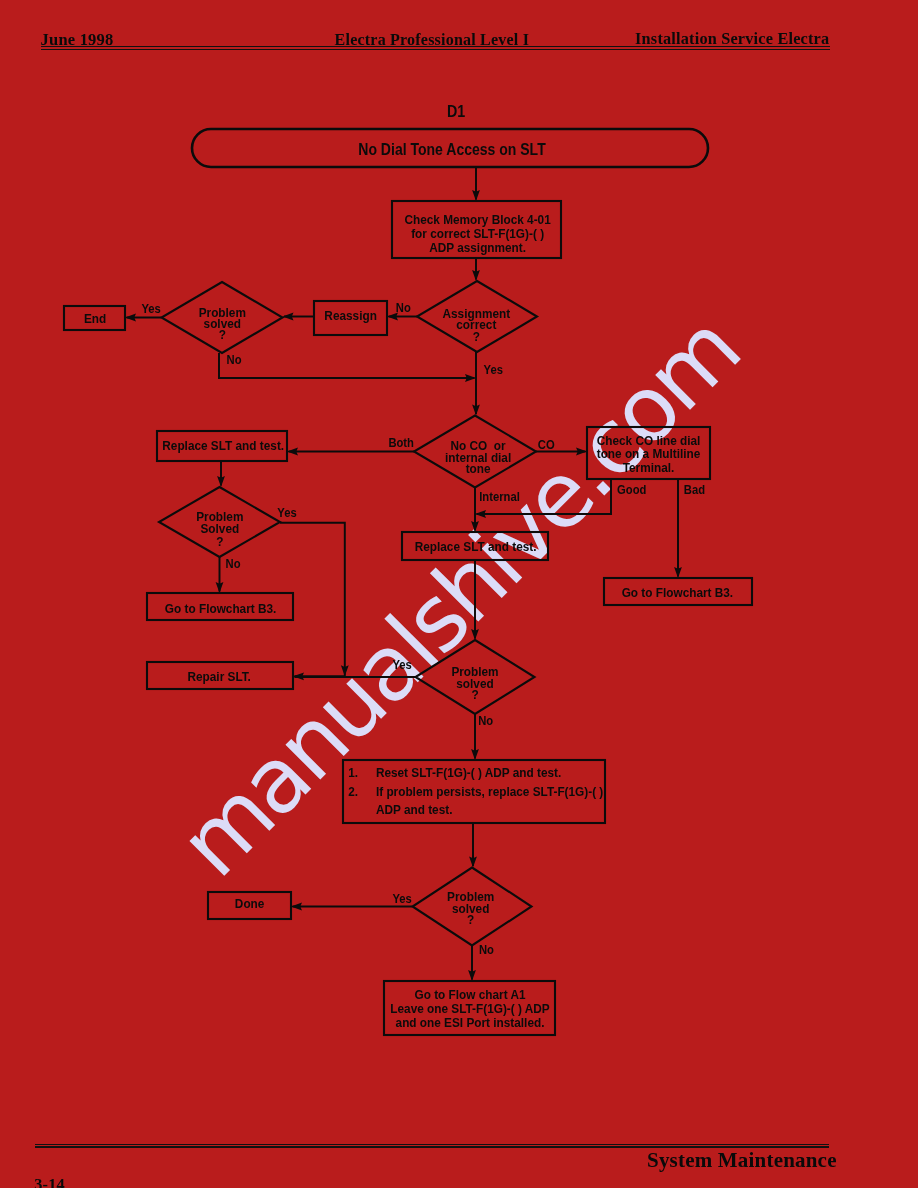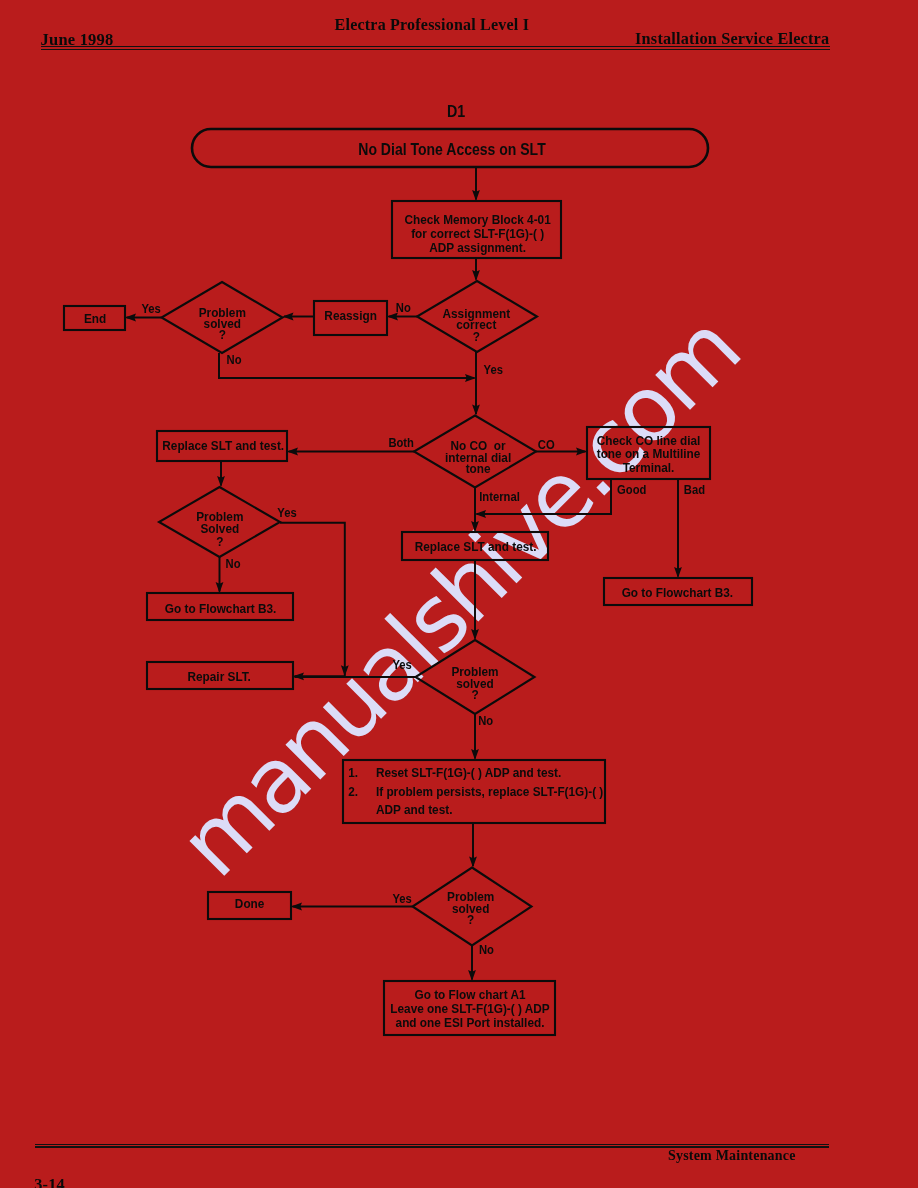--- a/index.html
+++ b/index.html
@@ -4,24 +4,24 @@
 <style>
   html,body{margin:0;padding:0;background:#fff;}
   body{width:918px;height:1188px;overflow:hidden;position:relative;
        font-family:"Liberation Sans",sans-serif;}
   #page{position:absolute;left:0;top:0;width:918px;height:1188px;background:#b91c1c;}
 
   
   .runhead{position:absolute;font-family:"Liberation Serif",serif;font-weight:bold;
            color:#0a0a0a;white-space:nowrap;letter-spacing:0.2px;}
   #hdr-left   {left:40.6px; top:29.8px;  font-size:16.5px;}
-  #hdr-center {left:334.6px;top:16px;  font-size:16.05px;}
+  #hdr-center {left:334.6px;top:31.0px;  font-size:16.05px;}
   #hdr-right  {left:635.1px;top:30.0px;  font-size:16.25px;}
   #ftr-left   {left:34.2px; top:1175px;font-size:16.3px;}
-  #ftr-right  {left:668px;top:1147.9px;font-size:14px;font-family:Liberation Serif, serif;}
+  #ftr-right  {left:647px;top:1147.9px;font-size:21px;font-family:Liberation Serif, serif;}
 
   .rule{position:absolute;background:#111;}
   #hdr-rule1{left:41px;top:46.2px;width:789px;height:1.3px;}
   #hdr-rule2{left:41px;top:48.8px;width:789px;height:1.6px;}
   #ftr-rule1{left:35px;top:1143.9px;width:794px;height:1.3px;}
   #ftr-rule2{left:35px;top:1145.8px;width:794px;height:2.3px;}
 
   
   #watermark{position:absolute;left:159px;top:822px;
              font-family:"DejaVu Sans",sans-serif;font-size:90px;font-weight:400;

